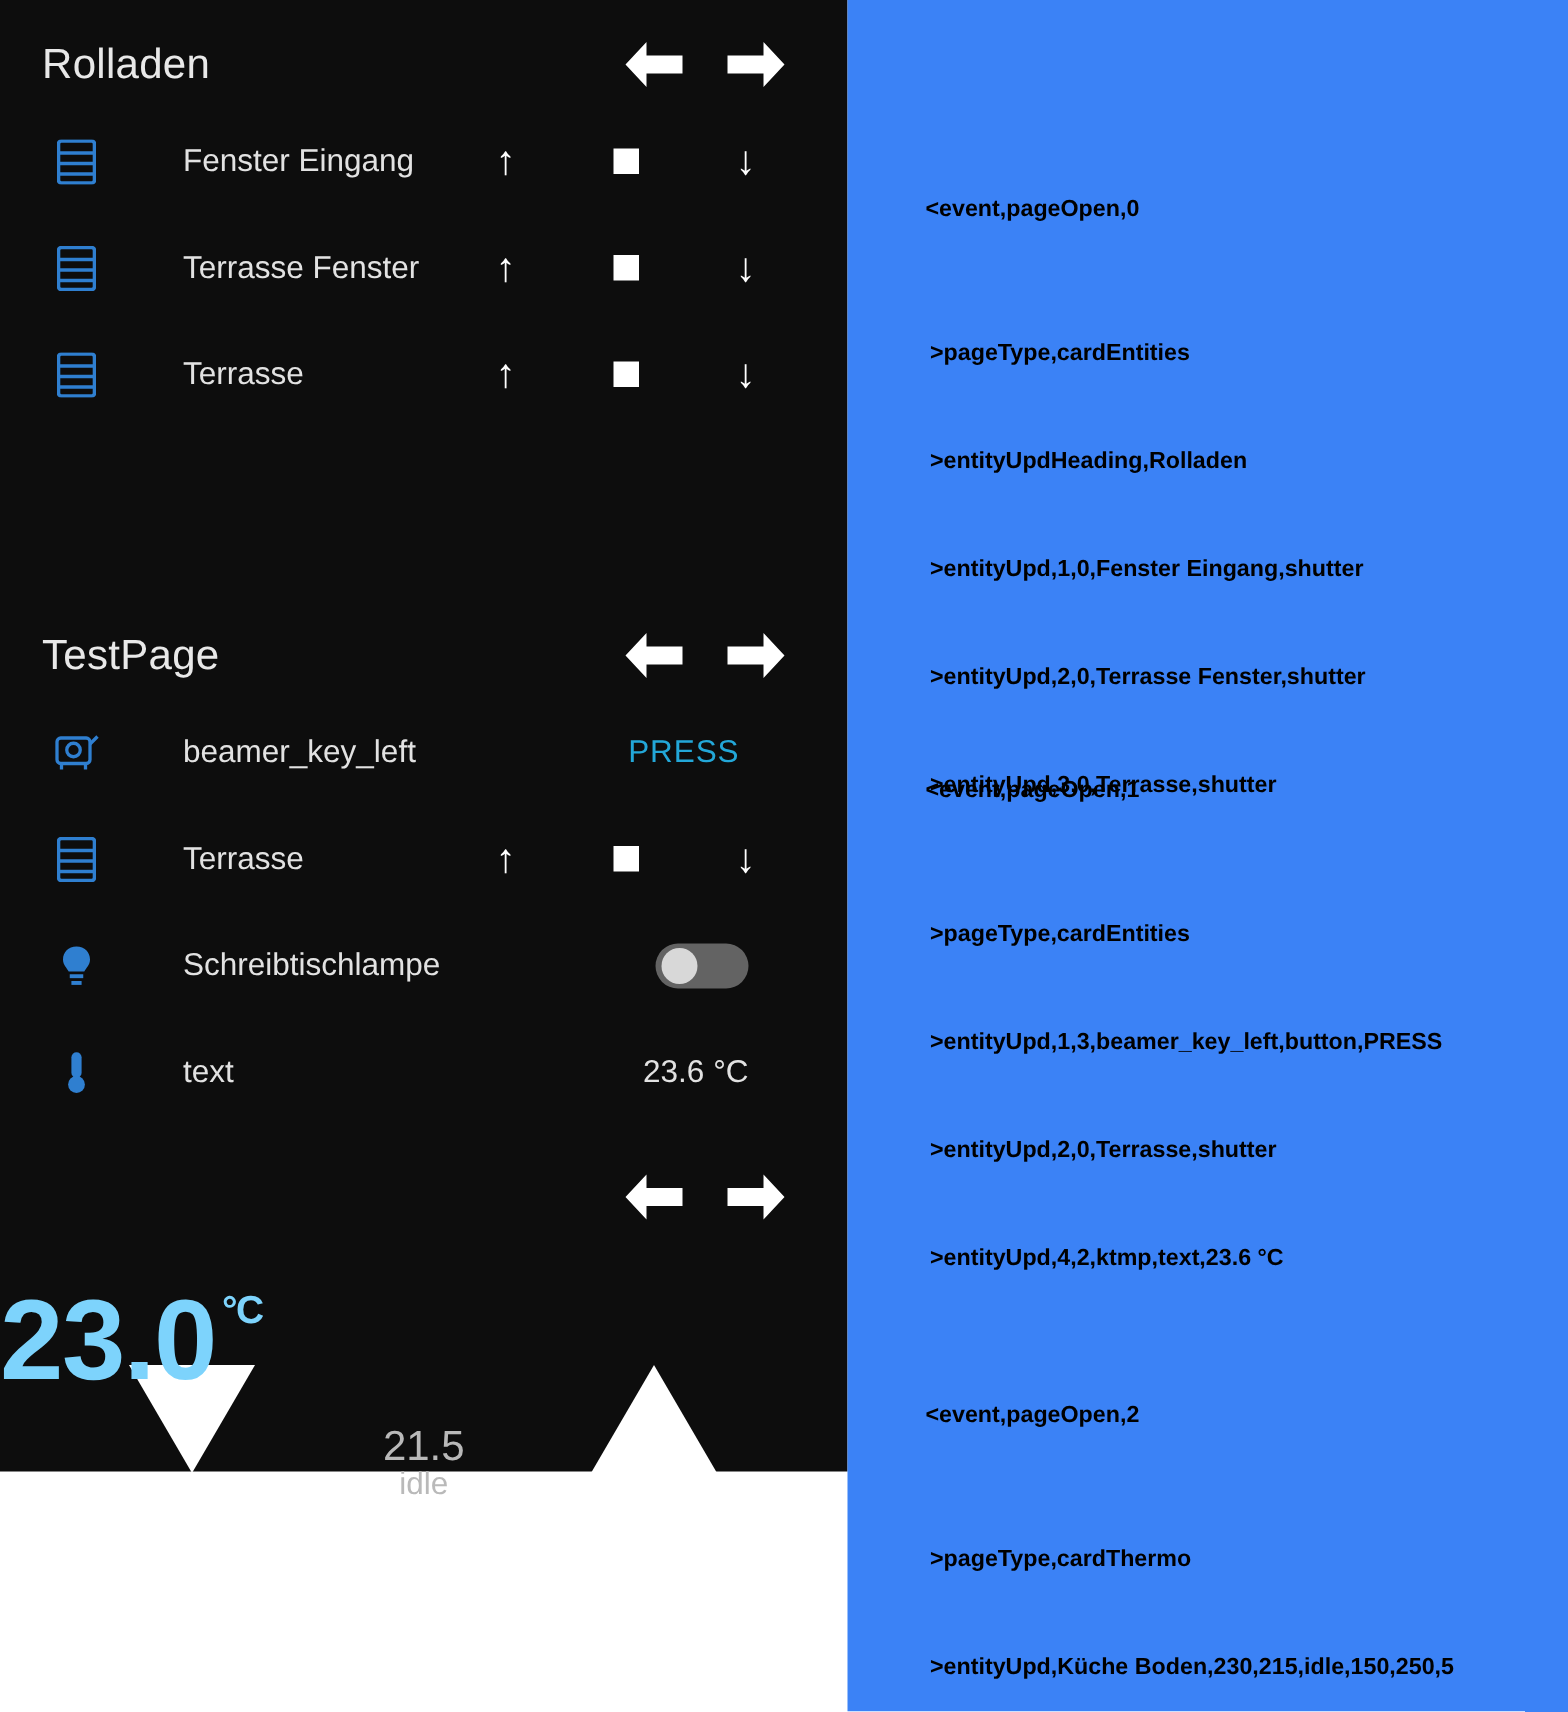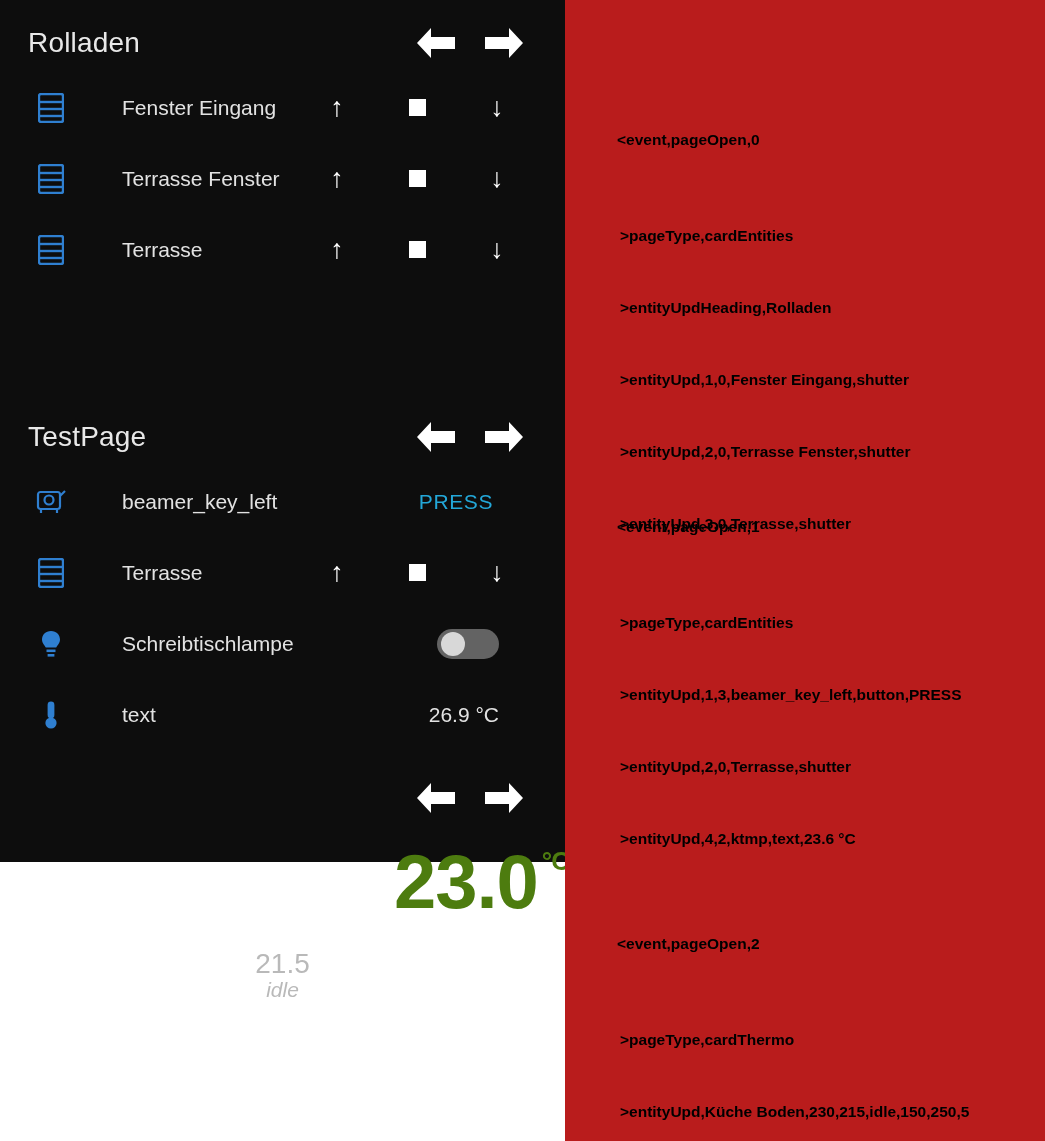--- a/index.html
+++ b/index.html
@@ -16,21 +16,21 @@
   }
   #root {
     position: absolute;
     inset: 0;
     display: flex;
   }
 
   
   .device {
     width: 565px;
-    height: 862px;
+    height: 981px;
     background: #0d0d0d;
     position: relative;
     flex: 0 0 565px;
   }
 
   .card {
     position: absolute;
     left: 0;
     width: 565px;
   }
@@ -148,23 +148,23 @@
     padding-right: 22px;
     box-sizing: border-box;
   }
   .thermo-body {
     position: relative;
     height: 190px;
   }
   .temp-big {
     position: absolute;
     left: 0; right: 0;
-    top: 12px;
-    text-align: right;
-    color: #4d7c0f;
+    top: 24px;
+    text-align: left;
+    color: #7dd3fc;
     font-size: 76px;
     font-weight: bold;
     letter-spacing: -1px;
   }
   .temp-unit {
     font-size: 26px;
     font-weight: bold;
     vertical-align: top;
     position: relative;
     top: 8px;
@@ -178,21 +178,20 @@
     color: #b9b9b9;
     font-size: 28px;
   }
   .temp-state {
     position: absolute;
     left: 0; right: 0;
     top: 152px;
     text-align: center;
     color: #b9b9b9;
     font-size: 21px;
-    font-style: italic;
   }
   .tri-down {
     position: absolute;
     left: 86px;
     top: 84px;
     width: 0; height: 0;
     border-left: 42px solid transparent;
     border-right: 42px solid transparent;
     border-top: 72px solid #ffffff;
   }
@@ -203,21 +202,21 @@
     width: 0; height: 0;
     border-left: 42px solid transparent;
     border-right: 42px solid transparent;
     border-bottom: 72px solid #ffffff;
   }
 
   
   .logpane {
     flex: 1 1 auto;
     position: relative;
-    background: #b91c1c;
+    background: #3b82f6;
   }
   .logblock {
     position: absolute;
     left: 52px;
     color: #000000;
     font-family: "Liberation Sans", sans-serif;
     font-size: 15.5px;
     font-weight: bold;
     line-height: 24px;
     white-space: pre;
@@ -380,21 +379,21 @@
       </div>
 
       <div class="entity-row">
         <span class="ent-icon">
           <svg width="18" height="30" viewBox="0 0 18 30">
               <rect x="5.6" y="1.5" width="6.8" height="17" rx="3.4" fill="#2f7fd0"></rect>
               <circle cx="9" cy="23" r="5.6" fill="#2f7fd0"></circle>
             </svg>
         </span>
         <span class="ent-name">text</span>
-        <span class="value-text">26.9 °C</span>
+        <span class="value-text">23.6 °C</span>
       </div>
     </div>
 
     <div class="card" style="top:770px;">
 
       <div class="thermo-head">
         <div class="nav-arrows">
           <span>
             <svg class="arrow" viewBox="0 0 42 34">
                 <polygon points="16,2 16,11 40,11 40,23 16,23 16,32 2,17" fill="#ffffff"></polygon>

